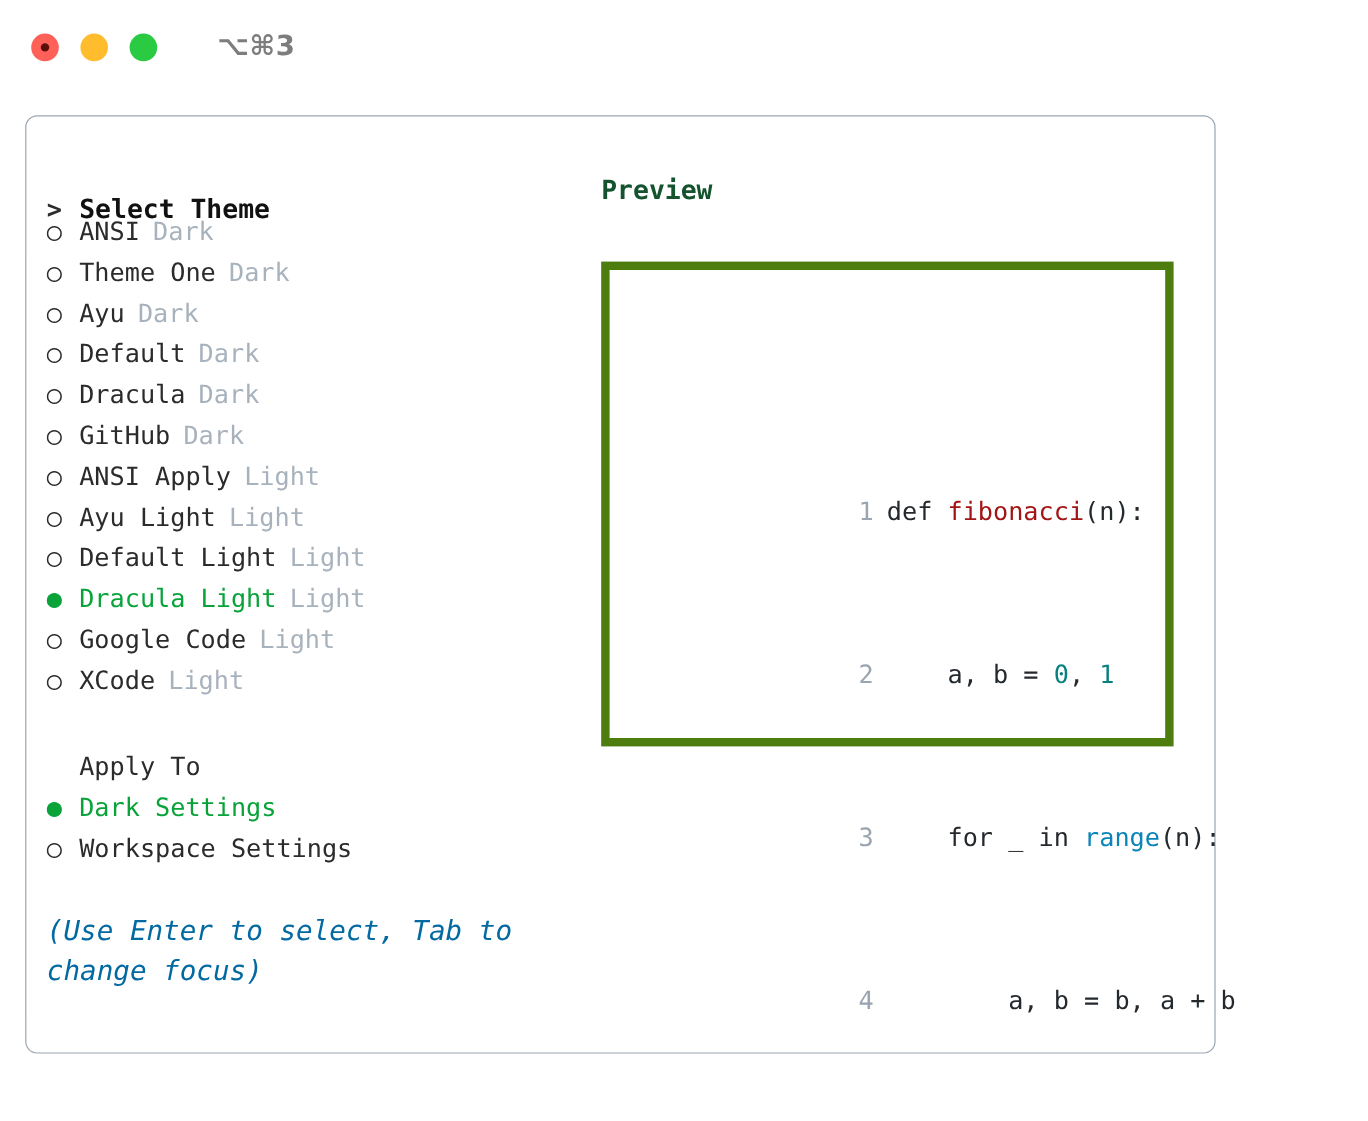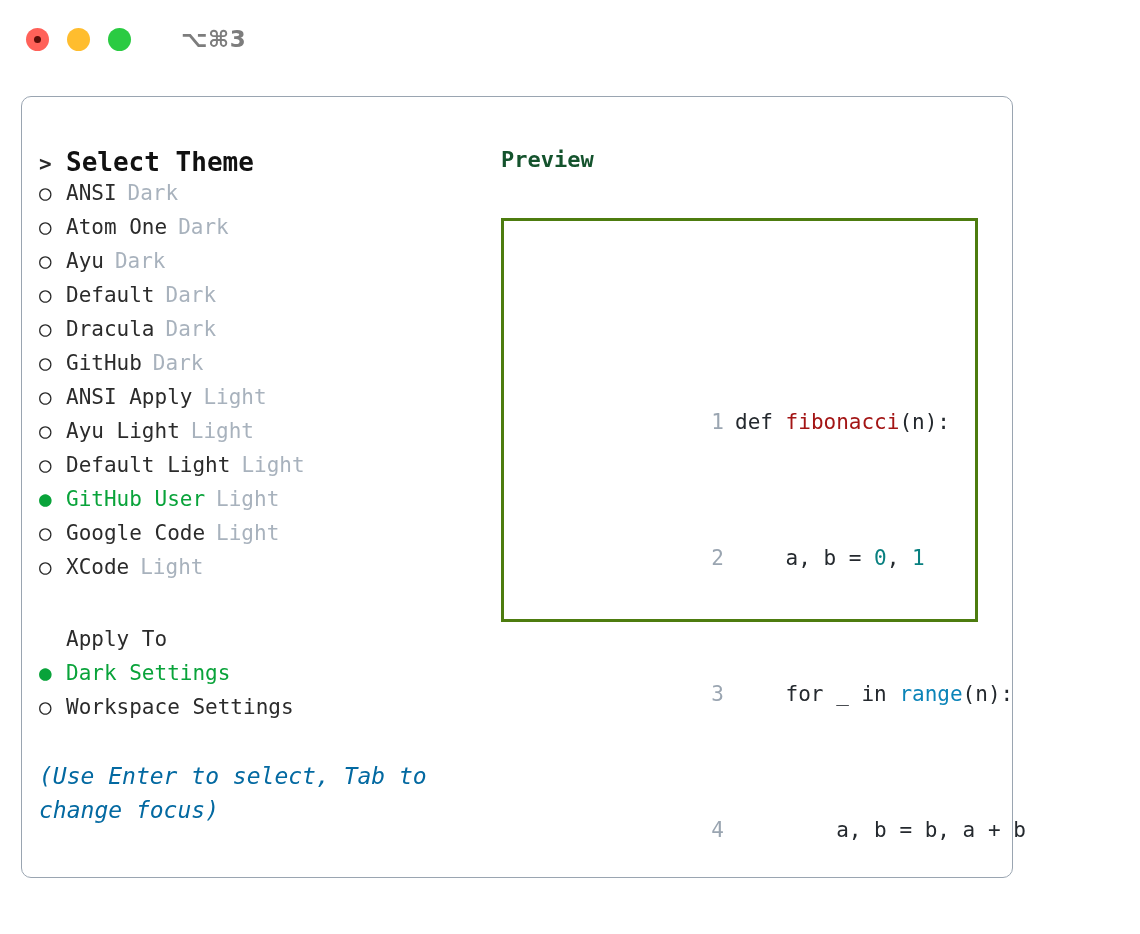--- a/index.html
+++ b/index.html
@@ -122,21 +122,22 @@
     font-weight: bold;
   }
   .marker.blank::before { content: " "; }
 
   .label {
     color: #2b2b2b;
   }
   .label.heading {
     font-weight: bold;
     color: #111111;
-    font-size: 26px;
+    font-size: 22px;
+    margin-top: 16px;
   }
   .label.selected {
     color: #09a33a;
   }
   .cat {
     color: #a8b2bd;
     margin-left: 11px;
   }
 
   .section-gap { height: 38px; }
@@ -161,21 +162,21 @@
   .preview-title {
     font-size: 22px;
     font-weight: bold;
     color: #14532d;
     height: 34px;
   }
   .preview-box {
     margin-top: 37px;
     width: 477px;
     height: 404px;
-    border: 3px solid #4d7c0f;
+    border: 7px solid #4d7c0f;
     box-sizing: border-box;
     background: #ffffff;
     position: relative;
   }
   .code {
     position: absolute;
     left: 17px;
     top: 48px;
     font-size: 21px;
     line-height: 34px;
@@ -219,21 +220,21 @@
         </div>
 
         <div class="row">
           <span class="marker bullet-off"></span>
           <span class="label">ANSI</span>
           <span class="cat">Dark</span>
         </div>
 
         <div class="row">
           <span class="marker bullet-off"></span>
-          <span class="label">Atom One</span>
+          <span class="label">Theme One</span>
           <span class="cat">Dark</span>
         </div>
 
         <div class="row">
           <span class="marker bullet-off"></span>
           <span class="label">Ayu</span>
           <span class="cat">Dark</span>
         </div>
 
         <div class="row">
@@ -267,21 +268,21 @@
         </div>
 
         <div class="row">
           <span class="marker bullet-off"></span>
           <span class="label">Default Light</span>
           <span class="cat">Light</span>
         </div>
 
         <div class="row">
           <span class="marker bullet-on"></span>
-          <span class="label selected">GitHub User</span>
+          <span class="label selected">Dracula Light</span>
           <span class="cat">Light</span>
         </div>
 
         <div class="row">
           <span class="marker bullet-off"></span>
           <span class="label">Google Code</span>
           <span class="cat">Light</span>
         </div>
 
         <div class="row">

